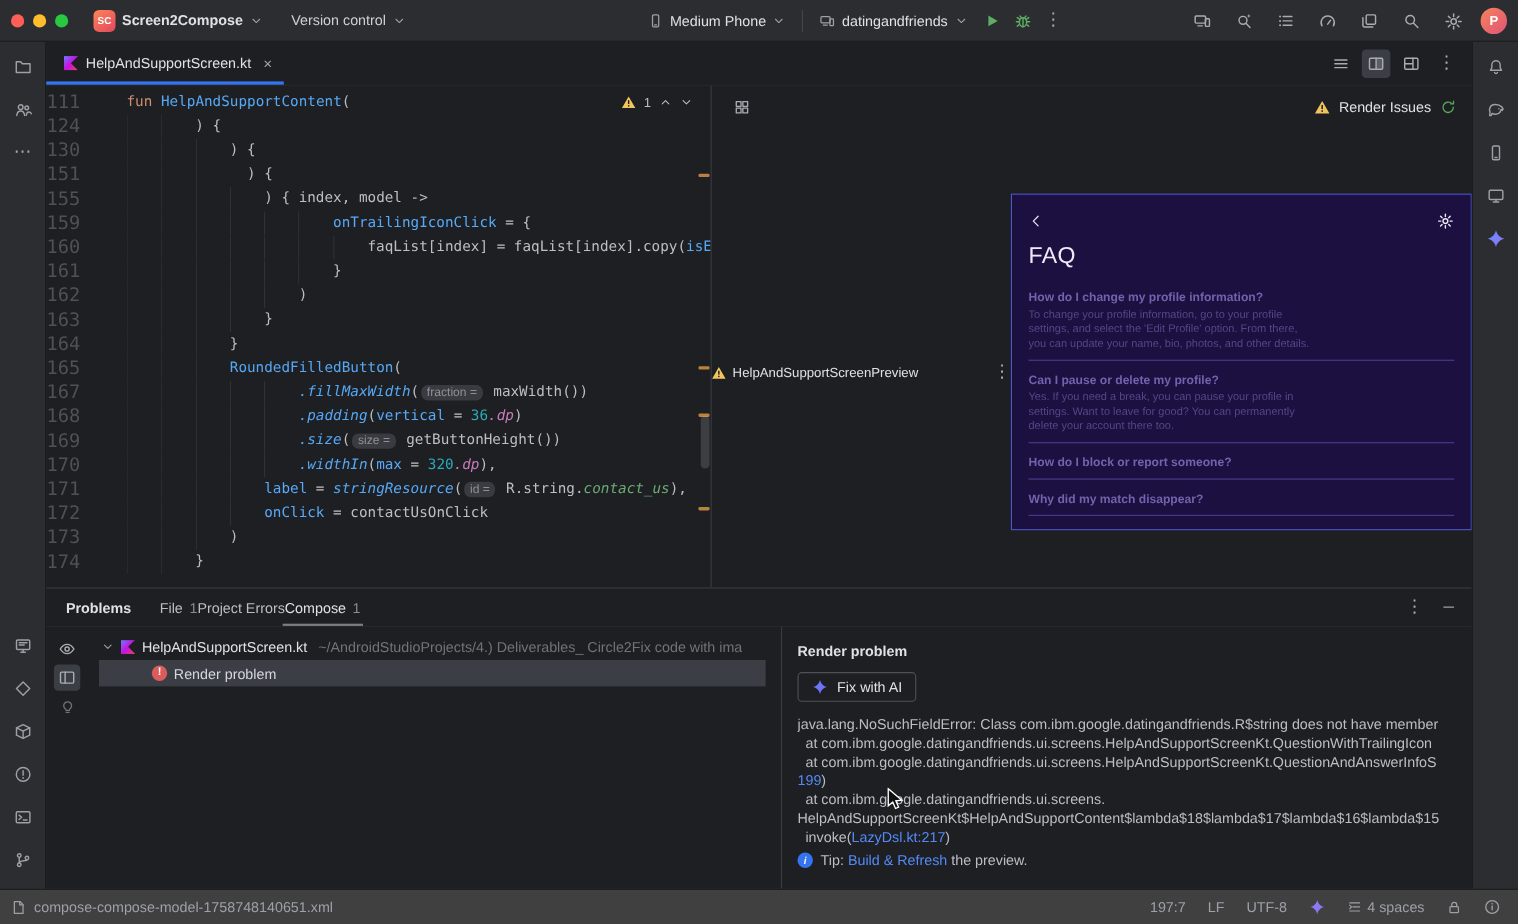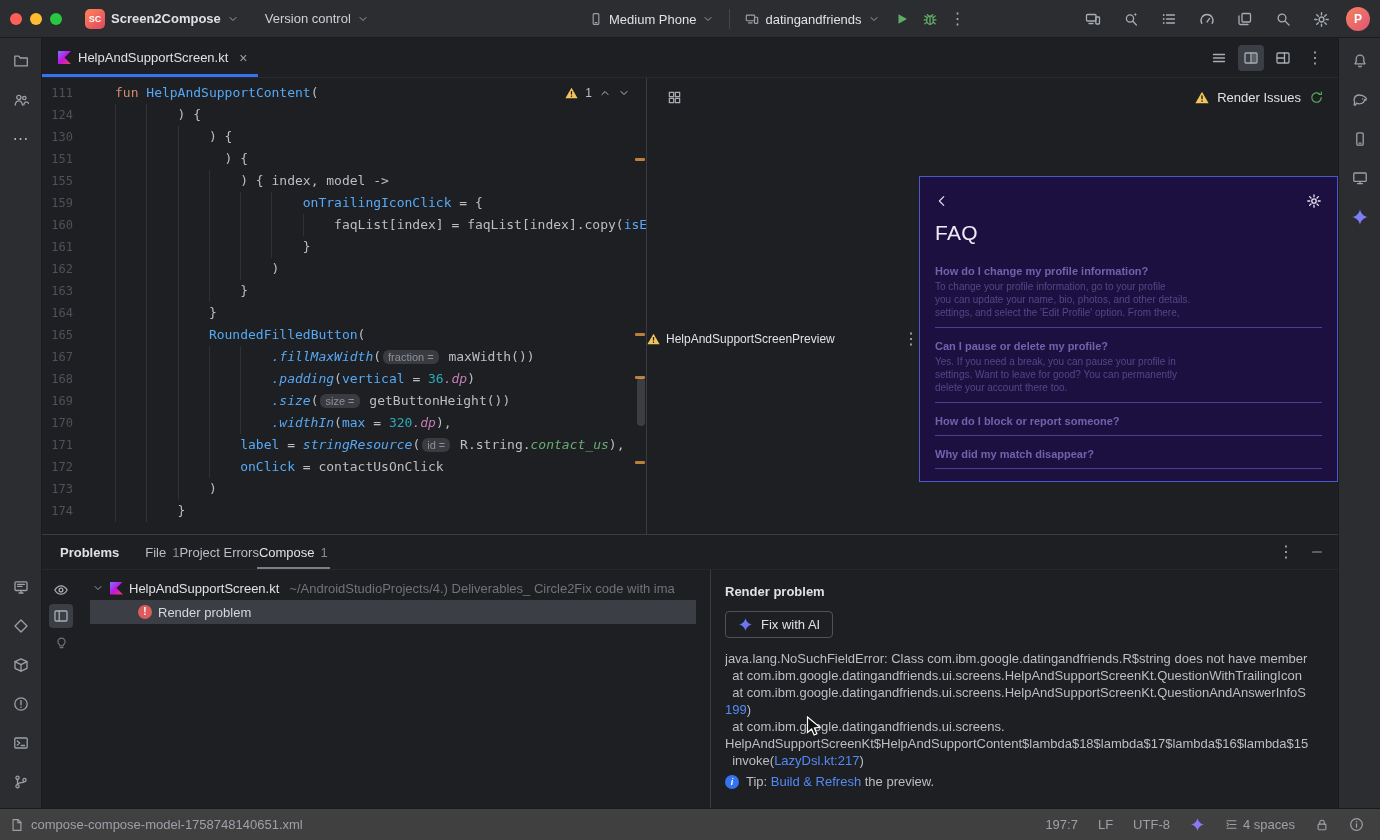--- a/index.html
+++ b/index.html
@@ -41,21 +41,21 @@
 .ed-tab{display:flex;align-items:center;gap:7px;padding:0 10px 0 16px;position:relative;color:#DFE1E5}
 .ed-tab:after{content:"";position:absolute;left:0;right:0;bottom:0;height:3px;background:#3574F0}
 .tab-close{color:#9DA0A8;font-size:14px;margin-left:4px}
 .kotlin-icon{width:13px;height:13px;flex:0 0 13px;background:linear-gradient(135deg,#6D7CFE 0%,#C711E1 50%,#E44857 100%);clip-path:polygon(0 0,100% 0,50% 50%,100% 100%,0 100%)}
 .tab-actions{margin-left:auto;display:flex;align-items:center;gap:6px;padding-right:10px}
 
 
 .work{flex:0 0 456px;display:flex;min-width:0}
 .editor{flex:0 0 605px;position:relative;overflow:hidden;padding-top:4px;font-family:"DejaVu Sans Mono",monospace;border-right:1px solid #393B40}
 .code-line{display:flex;height:22px;line-height:22px;white-space:pre}
-.gutter-num{flex:0 0 73px;padding-right:42px;text-align:right;color:#4D5258;font-size:12px}
+.gutter-num{flex:0 0 73px;padding-right:42px;text-align:right;color:#4D5258;font-size:17px}
 .code-text{flex:1;overflow:hidden;font-size:13px}
 .ind{display:inline-block;width:4ch;height:22px;vertical-align:top;box-shadow:inset 1px 0 0 #2E3135}
 .tk-pl{color:#BCBEC4}
 .tk-kw{color:#CF8E6D}
 .tk-fn{color:#56A8F5}
 .tk-arg{color:#57AAF7}
 .tk-ext{color:#56A8F5;font-style:italic}
 .tk-num{color:#2AACB8}
 .tk-prop{color:#C77DBB;font-style:italic}
 .tk-res{color:#6AAB73;font-style:italic;}
@@ -442,22 +442,22 @@
                     <svg class="i" width="16" height="16" viewBox="0 0 16 16">
                       <circle cx="8" cy="8" r="2.2"></circle>
                       <path d="M8 1.8v2M8 12.2v2M1.8 8h2M12.2 8h2M3.6 3.6l1.4 1.4M11 11l1.4 1.4M12.4 3.6L11 5M5 11l-1.4 1.4"></path>
                     </svg>
                   </span>
               </div>
               <div class="ph-title">FAQ</div>
               <div class="ph-faq">
                   <div class="faq-q">How do I change my profile information?</div>
                   <div class="faq-a">To change your profile information, go to your profile</div>
+                  <div class="faq-a">settings, and select the 'Edit Profile' option. From there,</div>
                   <div class="faq-a">you can update your name, bio, photos, and other details.</div>
-                  <div class="faq-a">settings, and select the 'Edit Profile' option. From there,</div>
                   <div class="faq-div"></div>
                   <div class="faq-q">Can I pause or delete my profile?</div>
                   <div class="faq-a">Yes. If you need a break, you can pause your profile in</div>
                   <div class="faq-a">settings. Want to leave for good? You can permanently</div>
                   <div class="faq-a">delete your account there too.</div>
                   <div class="faq-div"></div>
                   <div class="faq-q">How do I block or report someone?</div>
                   <div class="faq-div"></div>
                   <div class="faq-q">Why did my match disappear?</div>
                   <div class="faq-div"></div>

